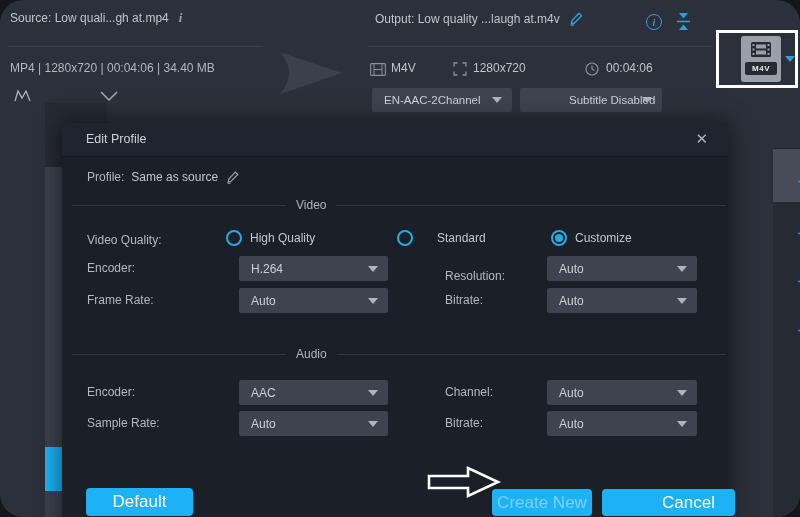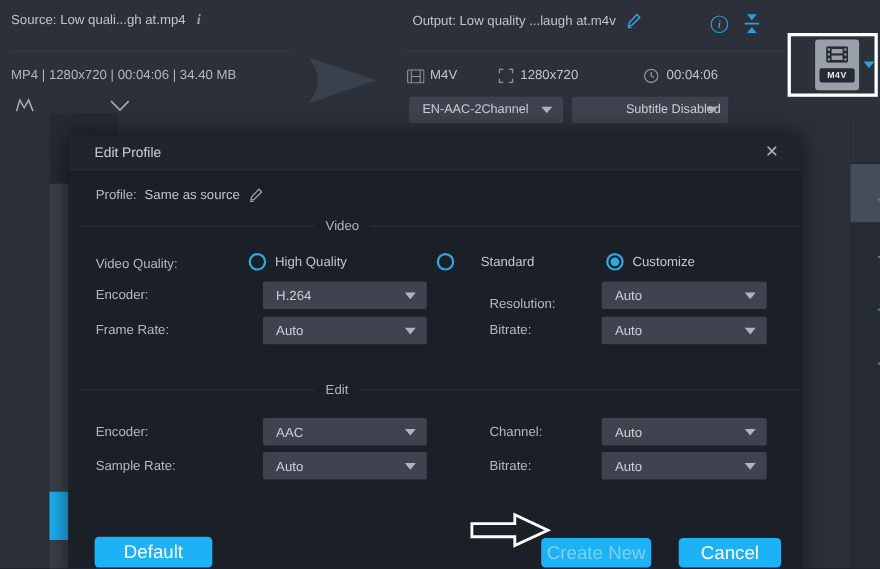--- a/index.html
+++ b/index.html
@@ -1,17 +1,17 @@
 <!DOCTYPE html>
 <html><head>
 <meta charset="utf-8">
 <style>
   html,body{margin:0;padding:0;background:#14161c;}
   .stage{position:relative;width:800px;height:517px;background:#2b303a;overflow:hidden;
-         font-family:"Liberation Sans",sans-serif;-webkit-font-smoothing:antialiased;}
+         font-family:"Liberation Sans",sans-serif;border-radius:23px;-webkit-font-smoothing:antialiased;}
   .t{position:absolute;white-space:nowrap;}
   .txt{font-size:12px;color:#c0c4cb;}
   .dim{font-size:12px;color:#b2b6be;}
   .hline{position:absolute;height:1px;background:#3a3f4a;}
   .serif-i{font-family:"Liberation Serif",serif;font-style:italic;font-weight:bold;color:#9ca0a8;font-size:13px;}
   
   .dd{position:absolute;background:#3e434f;border-radius:2px;color:#ccd0d6;font-size:12px;}
   .dd .dd-val{position:absolute;left:12px;top:50%;transform:translateY(-50%);}
   .dd .dd-arrow{position:absolute;right:10px;top:50%;margin-top:-3px;width:0;height:0;
       border-left:5px solid transparent;border-right:5px solid transparent;border-top:6px solid #b0b5bd;}
@@ -260,21 +260,21 @@
       <span class="dd-val">Auto</span>
       <span class="dd-arrow"></span>
     </div>
     <span class="lbl" style="left:383px;top:170px;">Bitrate:</span>
     <div class="dd" style="left:485px;top:165px;width:150px;height:25px;">
       <span class="dd-val">Auto</span>
       <span class="dd-arrow"></span>
     </div>
 
     <div class="sec-line" style="top:231px;"></div>
-    <span class="sec-title" style="top:224px;">Edit</span>
+    <span class="sec-title" style="top:224px;">Audio</span>
 
     <span class="lbl" style="left:25px;top:262px;">Encoder:</span>
     <div class="dd" style="left:177px;top:257px;width:149px;height:25px;">
       <span class="dd-val">AAC</span>
       <span class="dd-arrow"></span>
     </div>
     <span class="lbl" style="left:383px;top:262px;">Channel:</span>
     <div class="dd" style="left:485px;top:257px;width:150px;height:25px;">
       <span class="dd-val">Auto</span>
       <span class="dd-arrow"></span>
@@ -286,20 +286,20 @@
       <span class="dd-arrow"></span>
     </div>
     <span class="lbl" style="left:383px;top:293px;">Bitrate:</span>
     <div class="dd" style="left:485px;top:288px;width:150px;height:25px;">
       <span class="dd-val">Auto</span>
       <span class="dd-arrow"></span>
     </div>
 
     <div class="btn" style="left:24px;top:365px;width:107px;height:28px;">Default</div>
     <div class="btn ghosttext" style="left:430px;top:366px;width:100px;height:27px;">Create New</div>
-    <div class="btn" style="left:555px;top:366px;width:93px;height:27px;">Cancel</div>
+    <div class="btn" style="left:540px;top:366px;width:93px;height:27px;padding-left:40px;">Cancel</div>
   </div>
 
   <svg class="t" style="left:426px;top:465px;z-index:20;" width="76" height="34" viewBox="0 0 76 34">
     <polygon points="3,11 42,11 42,3 72,17 42,31 42,23 3,23" fill="none" stroke="#ffffff" stroke-width="2.6"></polygon>
   </svg>
 
 </div>
 
 </body></html>

